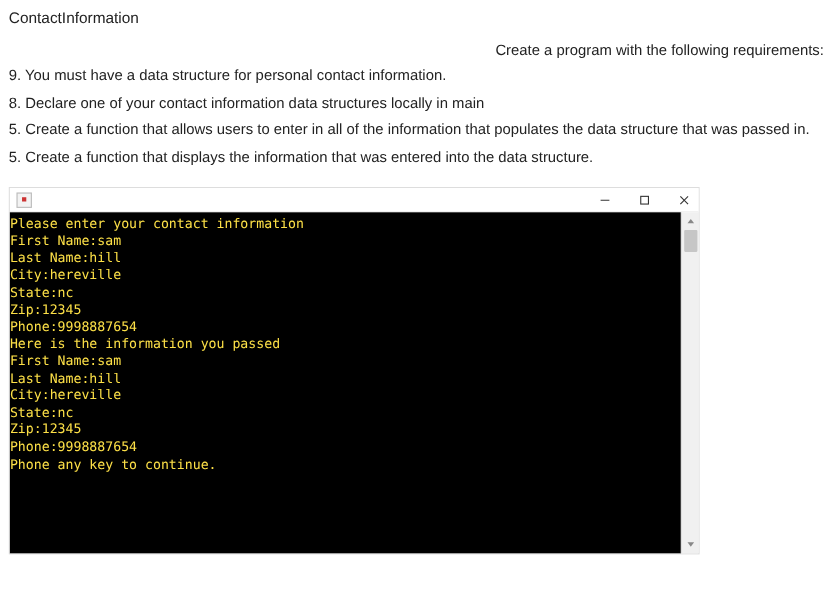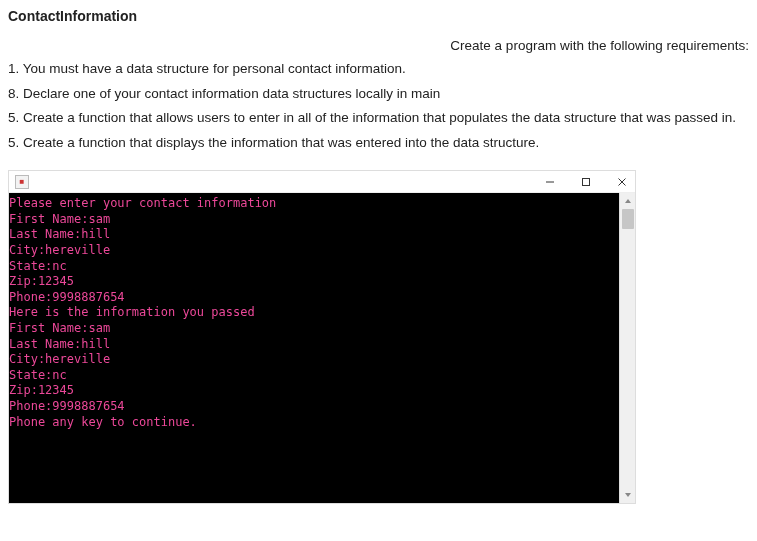--- a/index.html
+++ b/index.html
@@ -7,21 +7,21 @@
       font-family: Arial, Helvetica, sans-serif;
       font-size: 14px;
       color: #333;
       width: 757px;
       height: 541px;
       background: #fff;
       overflow: hidden;
     }
     .content { padding: 8px 8px 0 8px; }
     .title {
-      font-weight: bold;
+      font-weight: normal;
       font-size: 14px;
       color: #222;
       margin-bottom: 14px;
     }
     .intro {
       font-size: 13.5px;
       color: #222;
       margin-bottom: 6px;
       text-align: right;
     }
@@ -56,21 +56,21 @@
     .win-btn {
       width: 14px; height: 14px;
       display: flex; align-items: center; justify-content: center;
       font-size: 11px; color: #333; cursor: default;
     }
     .win-btn.min svg, .win-btn.max svg, .win-btn.close svg { display: block; }
     .console-body-wrap { display: flex; }
     .console-body {
       flex: 1;
       background: #000;
-      color: #ec4899;
+      color: #fde047;
       font-family: Consolas, "Lucida Console", monospace;
       font-size: 12px;
       line-height: 1.3;
       padding: 3px 4px 18px 0px;
       height: 310px;
       overflow: hidden;
     }
     .console-body .line { white-space: pre; }
     .scrollbar {
       width: 16px;
@@ -89,21 +89,21 @@
       position: absolute; top: 16px; left: 2px; width: 12px; height: 20px;
       background: #c6c6c6; border-radius: 1px;
     }
   </style>
 </head>
 <body>
 
 <div class="content">
   <div class="title">ContactInformation</div>
   <div class="intro">Create a program with the following requirements:</div>
-  <div class="req">1. You must have a data structure for personal contact information.</div>
+  <div class="req">9. You must have a data structure for personal contact information.</div>
   <div class="req">8. Declare one of your contact information data structures locally in main</div>
   <div class="req">5. Create a function that allows users to enter in all of the information that populates the data structure that was passed in.</div>
   <div class="req">5. Create a function that displays the information that was entered into the data structure.</div>
 
   <div class="console-wrap">
     <div class="titlebar">
       <div class="app-icon">■</div>
       <div class="win-controls">
         <div class="win-btn min">
           <svg width="10" height="10" viewBox="0 0 10 10">

